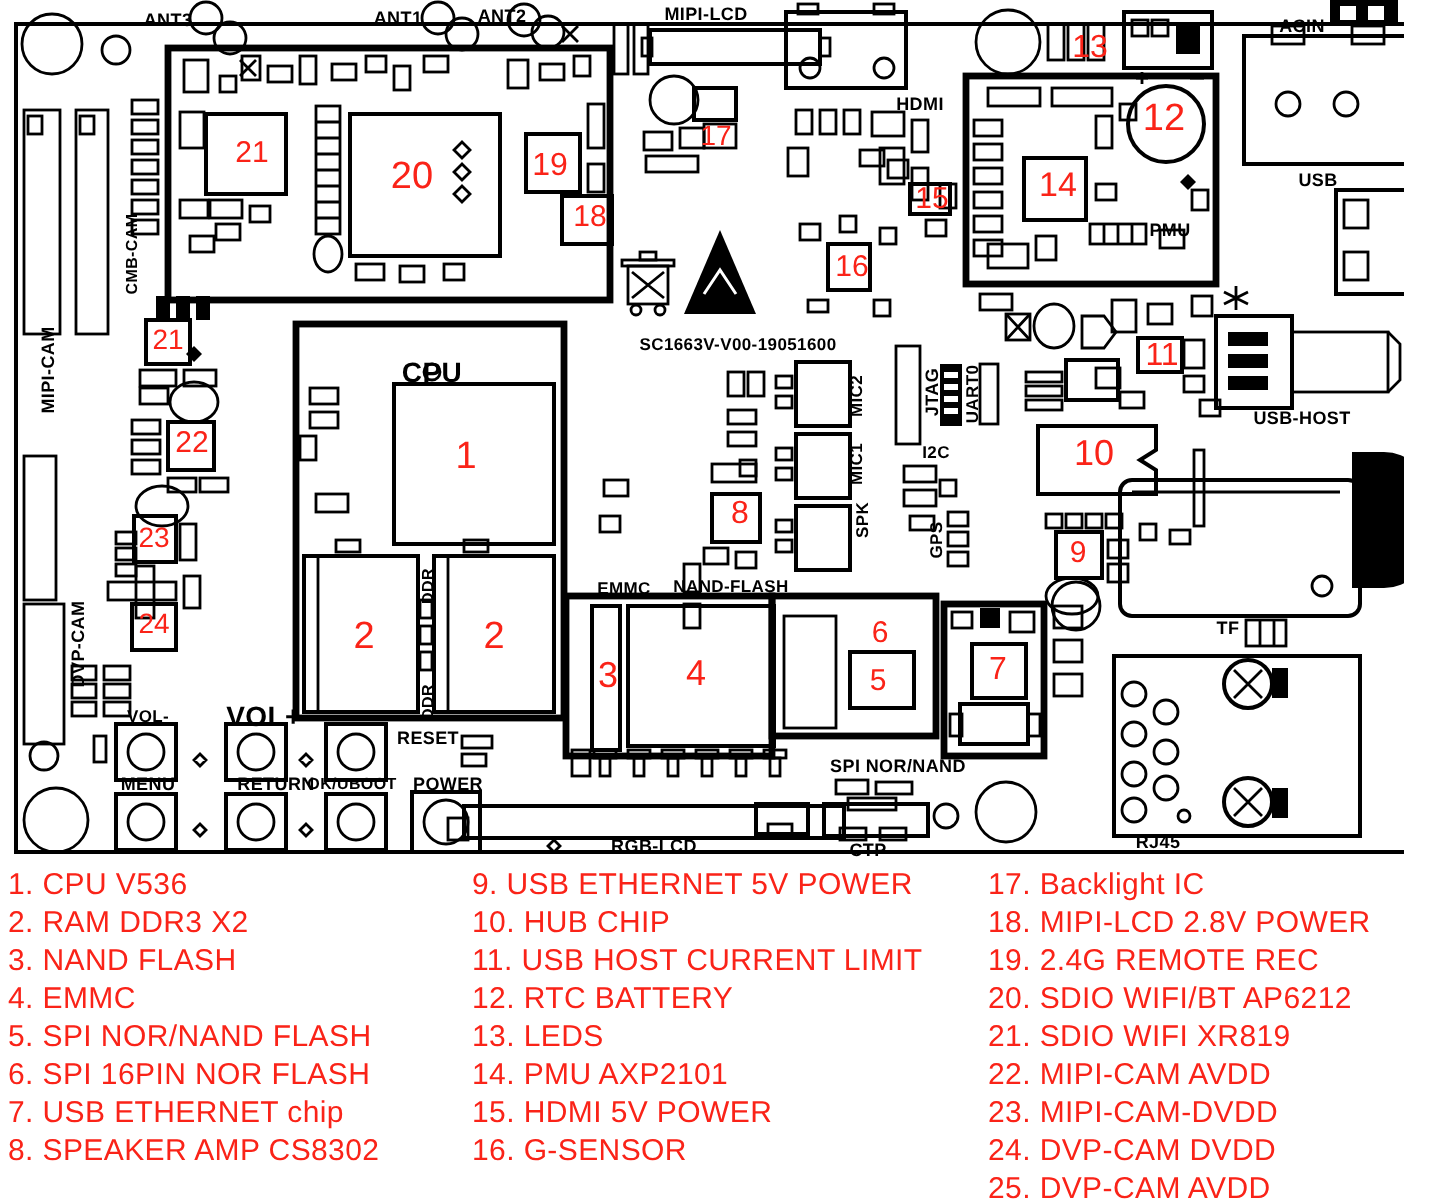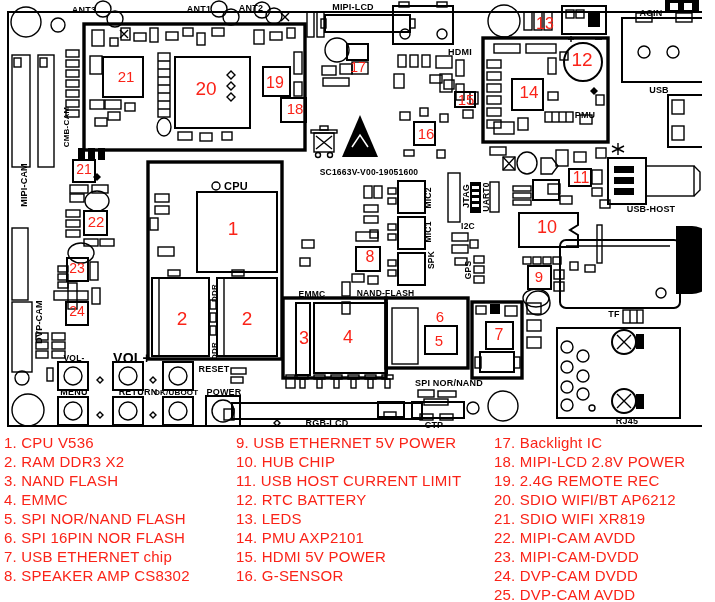--- a/index.html
+++ b/index.html
@@ -439,46 +439,46 @@
 
   <div id="silk-layer">
       <span class="silk" style="left: 84px; top: 10px;">ANT3</span>
       <span class="silk" style="left: 199px; top: 9px;">ANT1</span>
       <span class="silk" style="left: 251px; top: 8px;">ANT2</span>
       <span class="silk" style="left: 353px; top: 7px;">MIPI-LCD</span>
       <span class="silk" style="left: 460px; top: 52px;">HDMI</span>
       <span class="silk" style="left: 651px; top: 13px;">ACIN</span>
       <span class="silk" style="left: 659px; top: 90px;">USB</span>
       <span class="silk" style="left: 585px; top: 115px;">PMU</span>
-      <span class="silk" style="left: 236px; top: 186px; font-size: 11px;">CPU</span>
+      <span class="silk" style="left: 216px; top: 186px; font-size: 14px;">CPU</span>
       <span class="silk" style="left: 369px; top: 172px; font-size: 8.5px;">SC1663V-V00-19051600</span>
       <span class="silk v" style="left: 428px; top: 198px; font-size: 8.5px;">MIC2</span>
       <span class="silk v" style="left: 428px; top: 232px; font-size: 8.5px;">MIC1</span>
       <span class="silk v" style="left: 431px; top: 260px; font-size: 8.5px;">SPK</span>
       <span class="silk v" style="left: 466px; top: 196px;">JTAG</span>
       <span class="silk v" style="left: 486px; top: 197px; font-size: 8.5px;">UART0</span>
       <span class="silk" style="left: 468px; top: 226px; font-size: 8.5px;">I2C</span>
       <span class="silk v" style="left: 468px; top: 270px; font-size: 8.5px;">GPS</span>
       <span class="silk" style="left: 312px; top: 294px; font-size: 8.5px;">EMMC</span>
-      <span class="silk" style="left: 380px; top: 293px; font-size: 8.5px; padding-left: 11px;">NAND-FLASH</span>
+      <span class="silk" style="left: 360px; top: 293px; font-size: 8.5px; padding-left: 11px;">NAND-FLASH</span>
       <span class="silk v" style="left: 214px; top: 293px; font-size: 8px;">DDR</span>
       <span class="silk v" style="left: 214px; top: 351px; font-size: 8px;">DDR</span>
       <span class="silk" style="left: 74px; top: 358px; font-size: 8.5px;">VOL-</span>
       <span class="silk" style="left: 132px; top: 358px; font-size: 14px;">VOL+</span>
       <span class="silk" style="left: 74px; top: 392px;">MENU</span>
       <span class="silk" style="left: 122px; top: 392px; padding-left: 32px;">RETURN</span>
       <span class="silk" style="left: 176px; top: 392px; font-size: 8px;">OK/UBOOT</span>
       <span class="silk" style="left: 214px; top: 369px;">RESET</span>
       <span class="silk" style="left: 224px; top: 392px;">POWER</span>
       <span class="silk" style="left: 327px; top: 423px;">RGB-LCD</span>
       <span class="silk" style="left: 449px; top: 383px;">SPI NOR/NAND</span>
       <span class="silk" style="left: 434px; top: 425px;">CTP</span>
       <span class="silk" style="left: 651px; top: 209px;">USB-HOST</span>
       <span class="silk" style="left: 614px; top: 314px;">TF</span>
-      <span class="silk" style="left: 579px; top: 421px; margin-left: 48px;">RJ45</span>
+      <span class="silk" style="left: 579px; top: 421px;">RJ45</span>
       <span class="silk v" style="left: 66px; top: 127px; font-size: 8px;">CMB-CAM</span>
       <span class="silk v" style="left: 24px; top: 185px;">MIPI-CAM</span>
       <span class="silk v" style="left: 39px; top: 322px;">DVP-CAM</span>
     </div>
   <div id="marker-layer">
       <span class="marker" style="left: 233px; top: 230px; font-size: 19px;">1</span>
       <span class="marker" style="left: 182px; top: 320px; font-size: 19px;">2</span>
       <span class="marker" style="left: 247px; top: 320px; font-size: 19px;">2</span>
       <span class="marker" style="left: 304px; top: 339px; font-size: 18px;">3</span>
       <span class="marker" style="left: 348px; top: 338px; font-size: 18px;">4</span>

